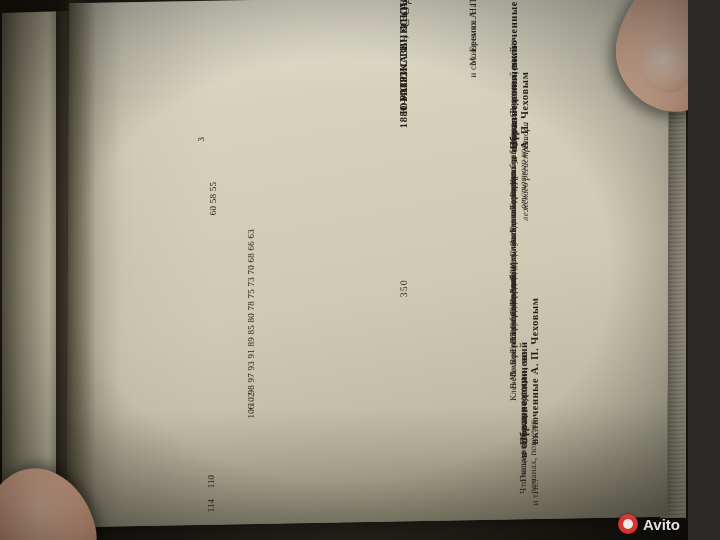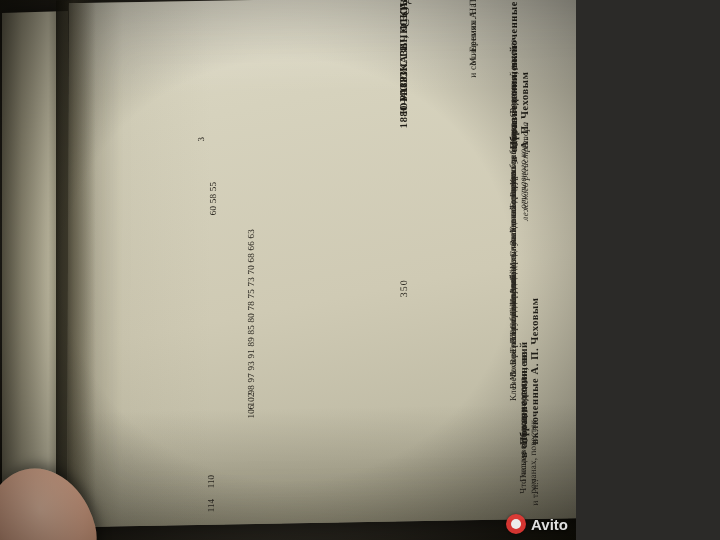--- a/index.html
+++ b/index.html
@@ -8,21 +8,21 @@
   }
   body {
     width: 720px;
     height: 540px;
     overflow: hidden;
     background: #2b2a28;
     font-family: "Liberation Serif", serif;
   }
   #scene {
     position: relative;
-    width: 576px;
+    width: 688px;
     height: 540px;
     overflow: hidden;
     background: #ef4444;
   }
   
   .backdrop {
     position: absolute;
     inset: 0;
     background:
       radial-gradient(ellipse at 50% 45%, #5b5647 0%, #3c3930 45%, #232019 78%, #151309 100%);

